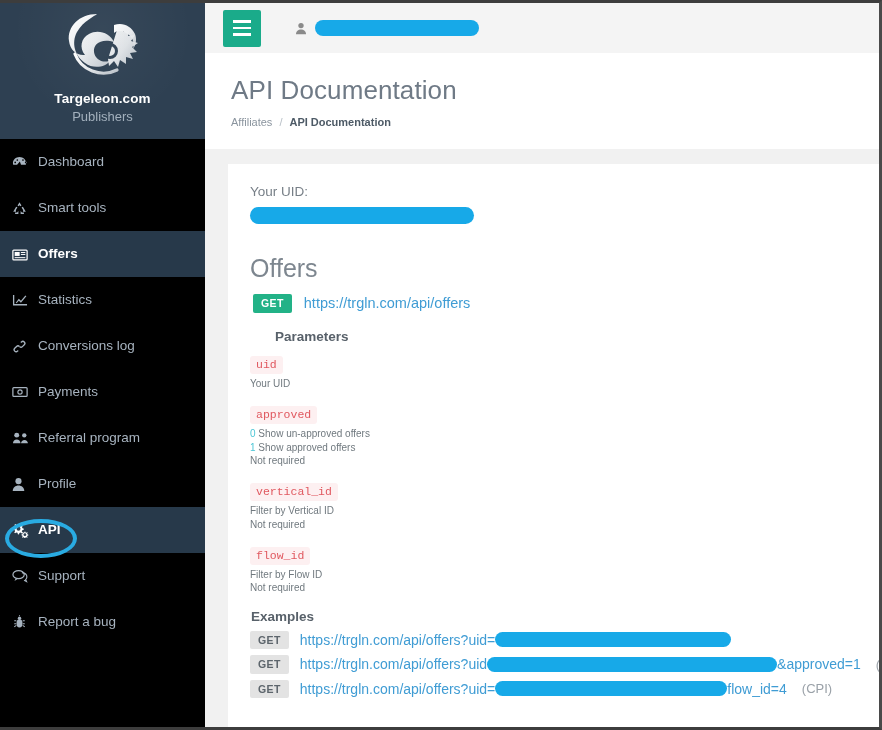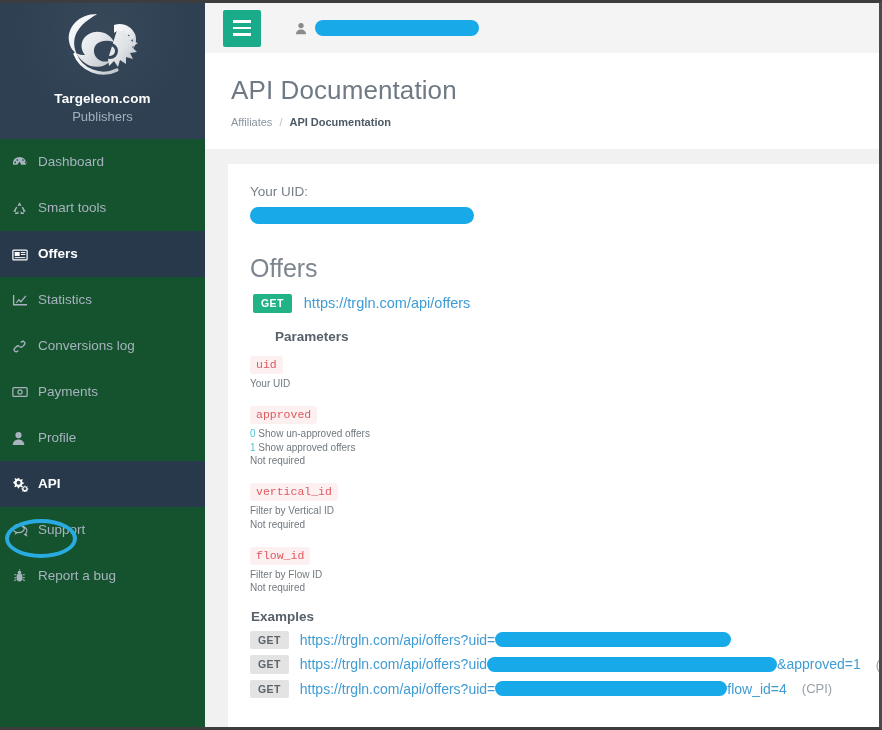--- a/index.html
+++ b/index.html
@@ -19,21 +19,21 @@
     border-bottom: 3px solid #3d3d3d;
     background: #ffffff;
     display: flex;
     overflow: hidden;
   }
 
   
   .sidebar {
     width: 205px;
     flex: 0 0 205px;
-    background: #14532d;
+    background: #000000;
     position: relative;
     overflow: hidden;
   }
   .brand {
     height: 136px;
     background: #2e4052;
     position: relative;
     text-align: center;
     padding-top: 4px;
   }
@@ -391,20 +391,31 @@
       <li class="nav-item">
         <span class="nav-ico">
           <svg width="16" height="14" viewBox="0 0 18 14">
               <rect x="1" y="2" width="16" height="10" rx="1" fill="none" stroke="currentColor" stroke-width="1.4"></rect>
               <circle cx="9" cy="7" r="2.4" fill="none" stroke="currentColor" stroke-width="1.3"></circle>
             </svg>
         </span>
         <span class="nav-label">Payments</span>
       </li>
 
+      <li class="nav-item">
+        <span class="nav-ico">
+          <svg width="17" height="14" viewBox="0 0 18 14">
+              <circle cx="5" cy="4" r="2.6" fill="currentColor"></circle>
+              <circle cx="13" cy="4.2" r="2.3" fill="currentColor"></circle>
+              <path d="M1 12.6c0-2.4 1.8-4 4-4s4 1.6 4 4H1z" fill="currentColor"></path>
+              <path d="M9.6 12.6c0-2.1 1.6-3.6 3.6-3.6s3.6 1.5 3.6 3.6H9.6z" fill="currentColor"></path>
+            </svg>
+        </span>
+        <span class="nav-label">Referral program</span>
+      </li>
 
       <li class="nav-item">
         <span class="nav-ico">
           <svg width="13" height="15" viewBox="0 0 14 16">
               <circle cx="7" cy="4.4" r="3.3" fill="currentColor"></circle>
               <path d="M.8 15c0-3.4 2.8-5.8 6.2-5.8S13.2 11.6 13.2 15H.8z" fill="currentColor"></path>
             </svg>
         </span>
         <span class="nav-label">Profile</span>
       </li>

